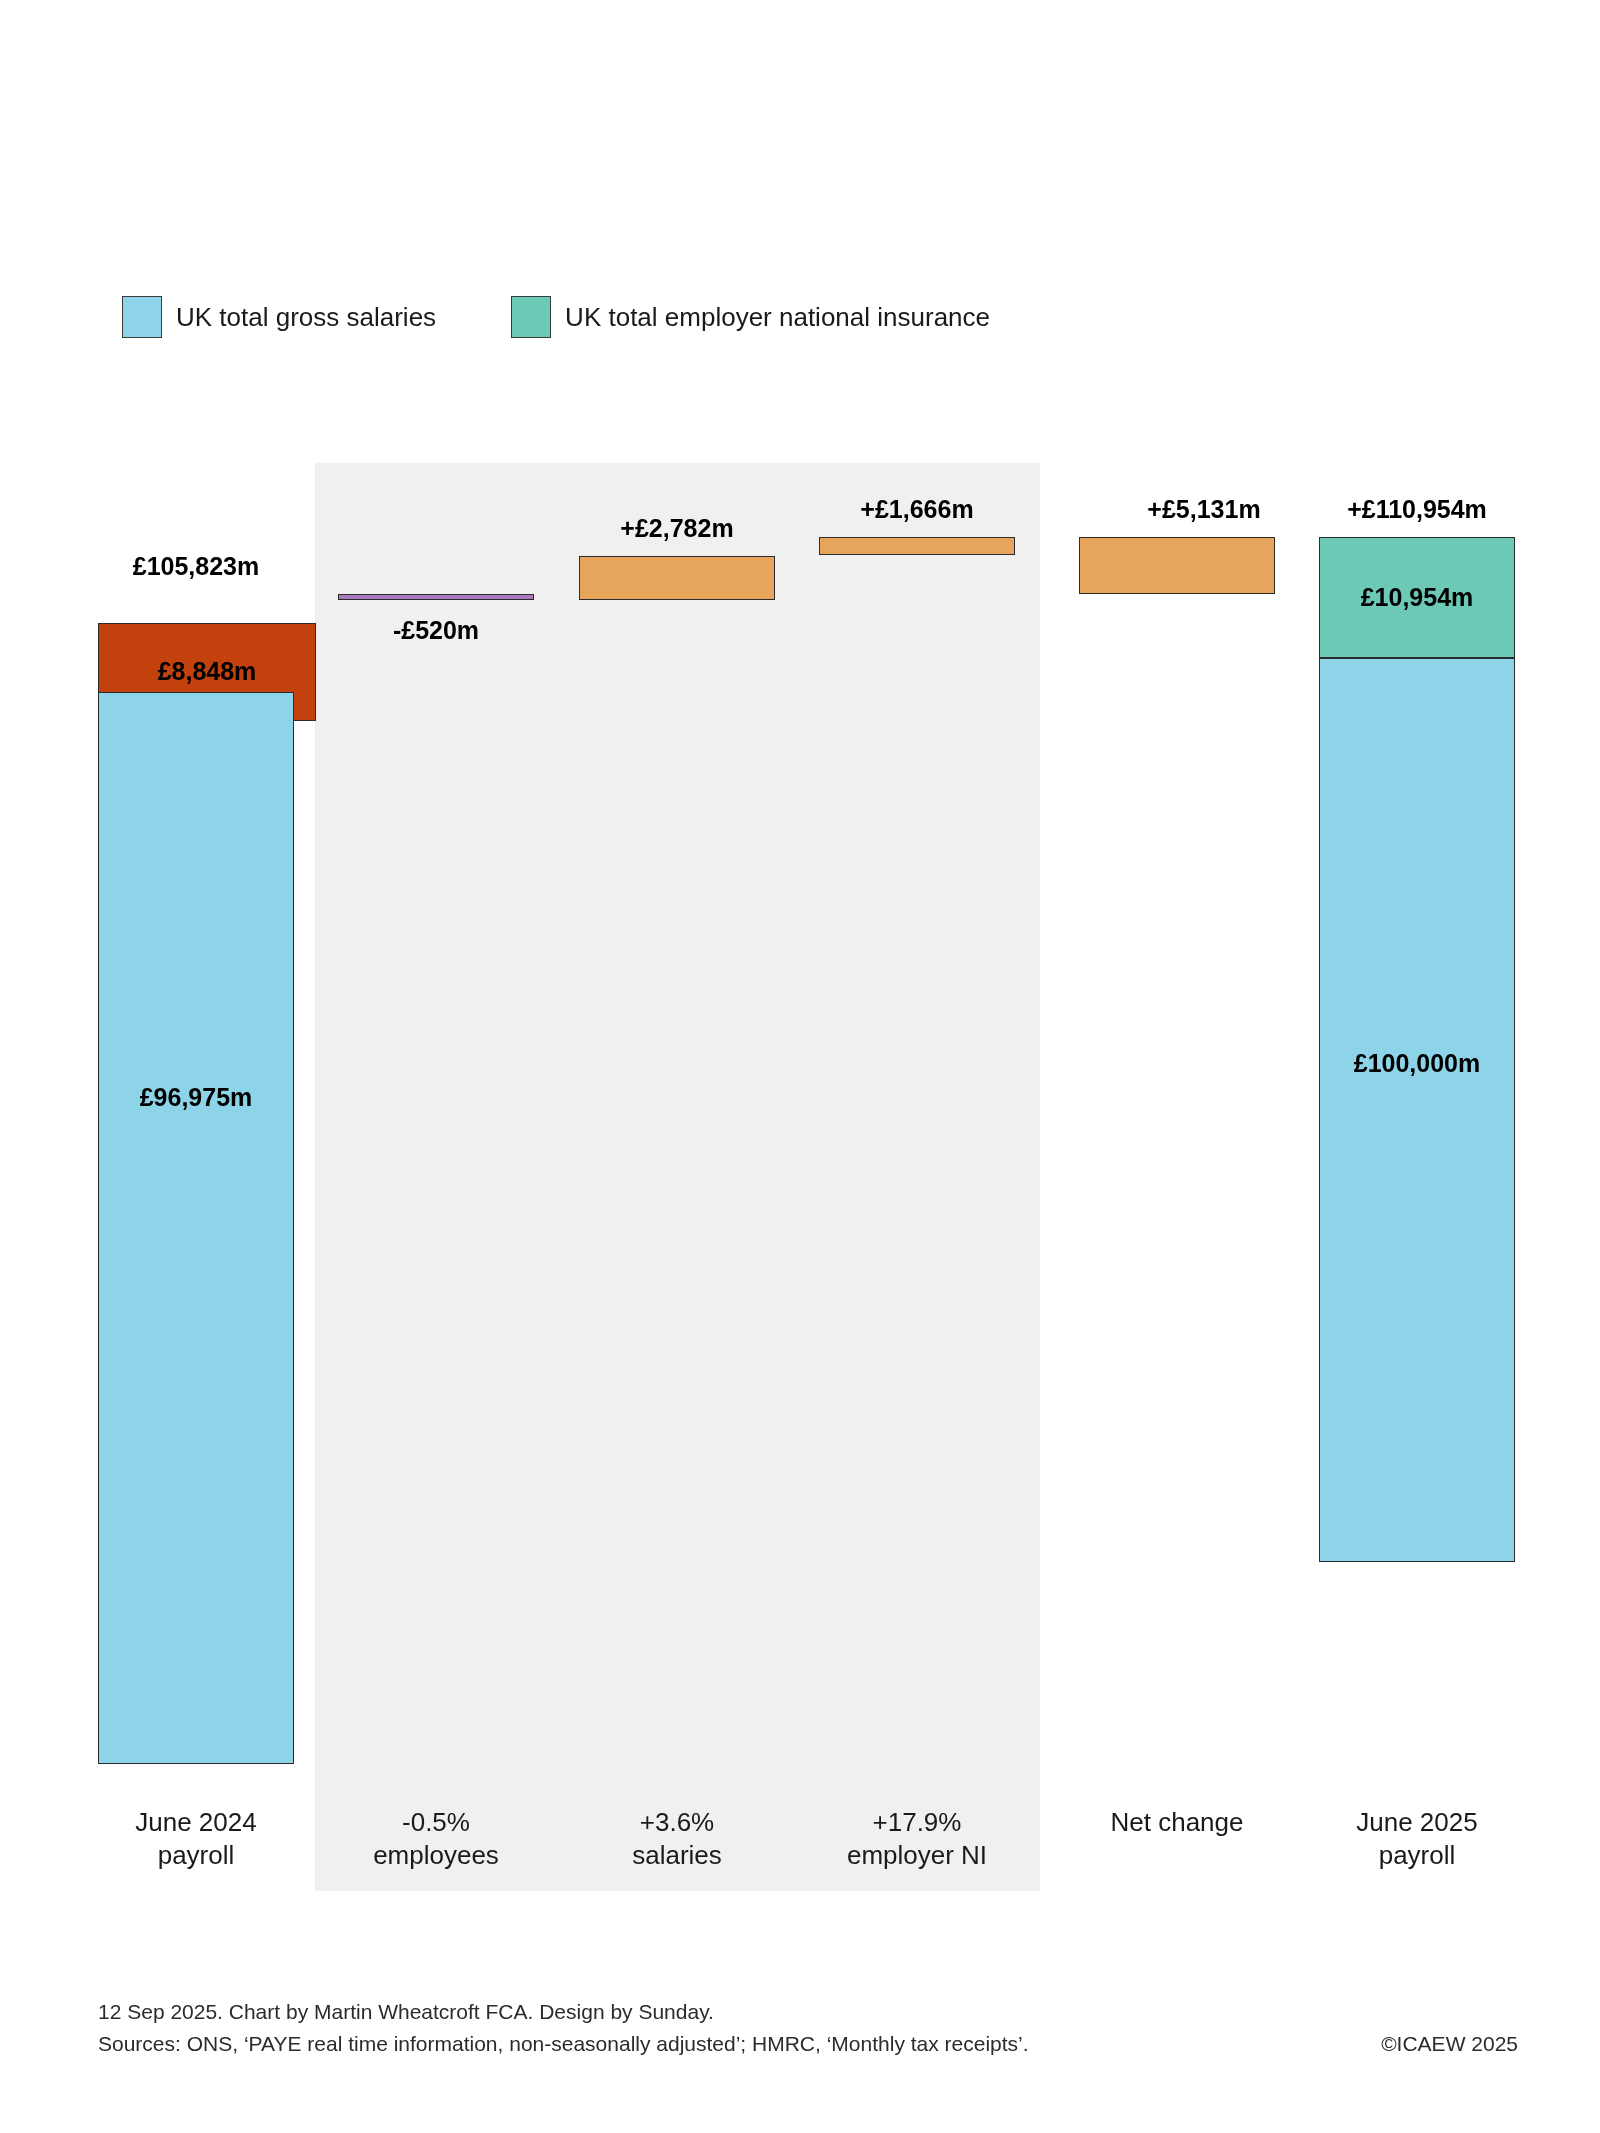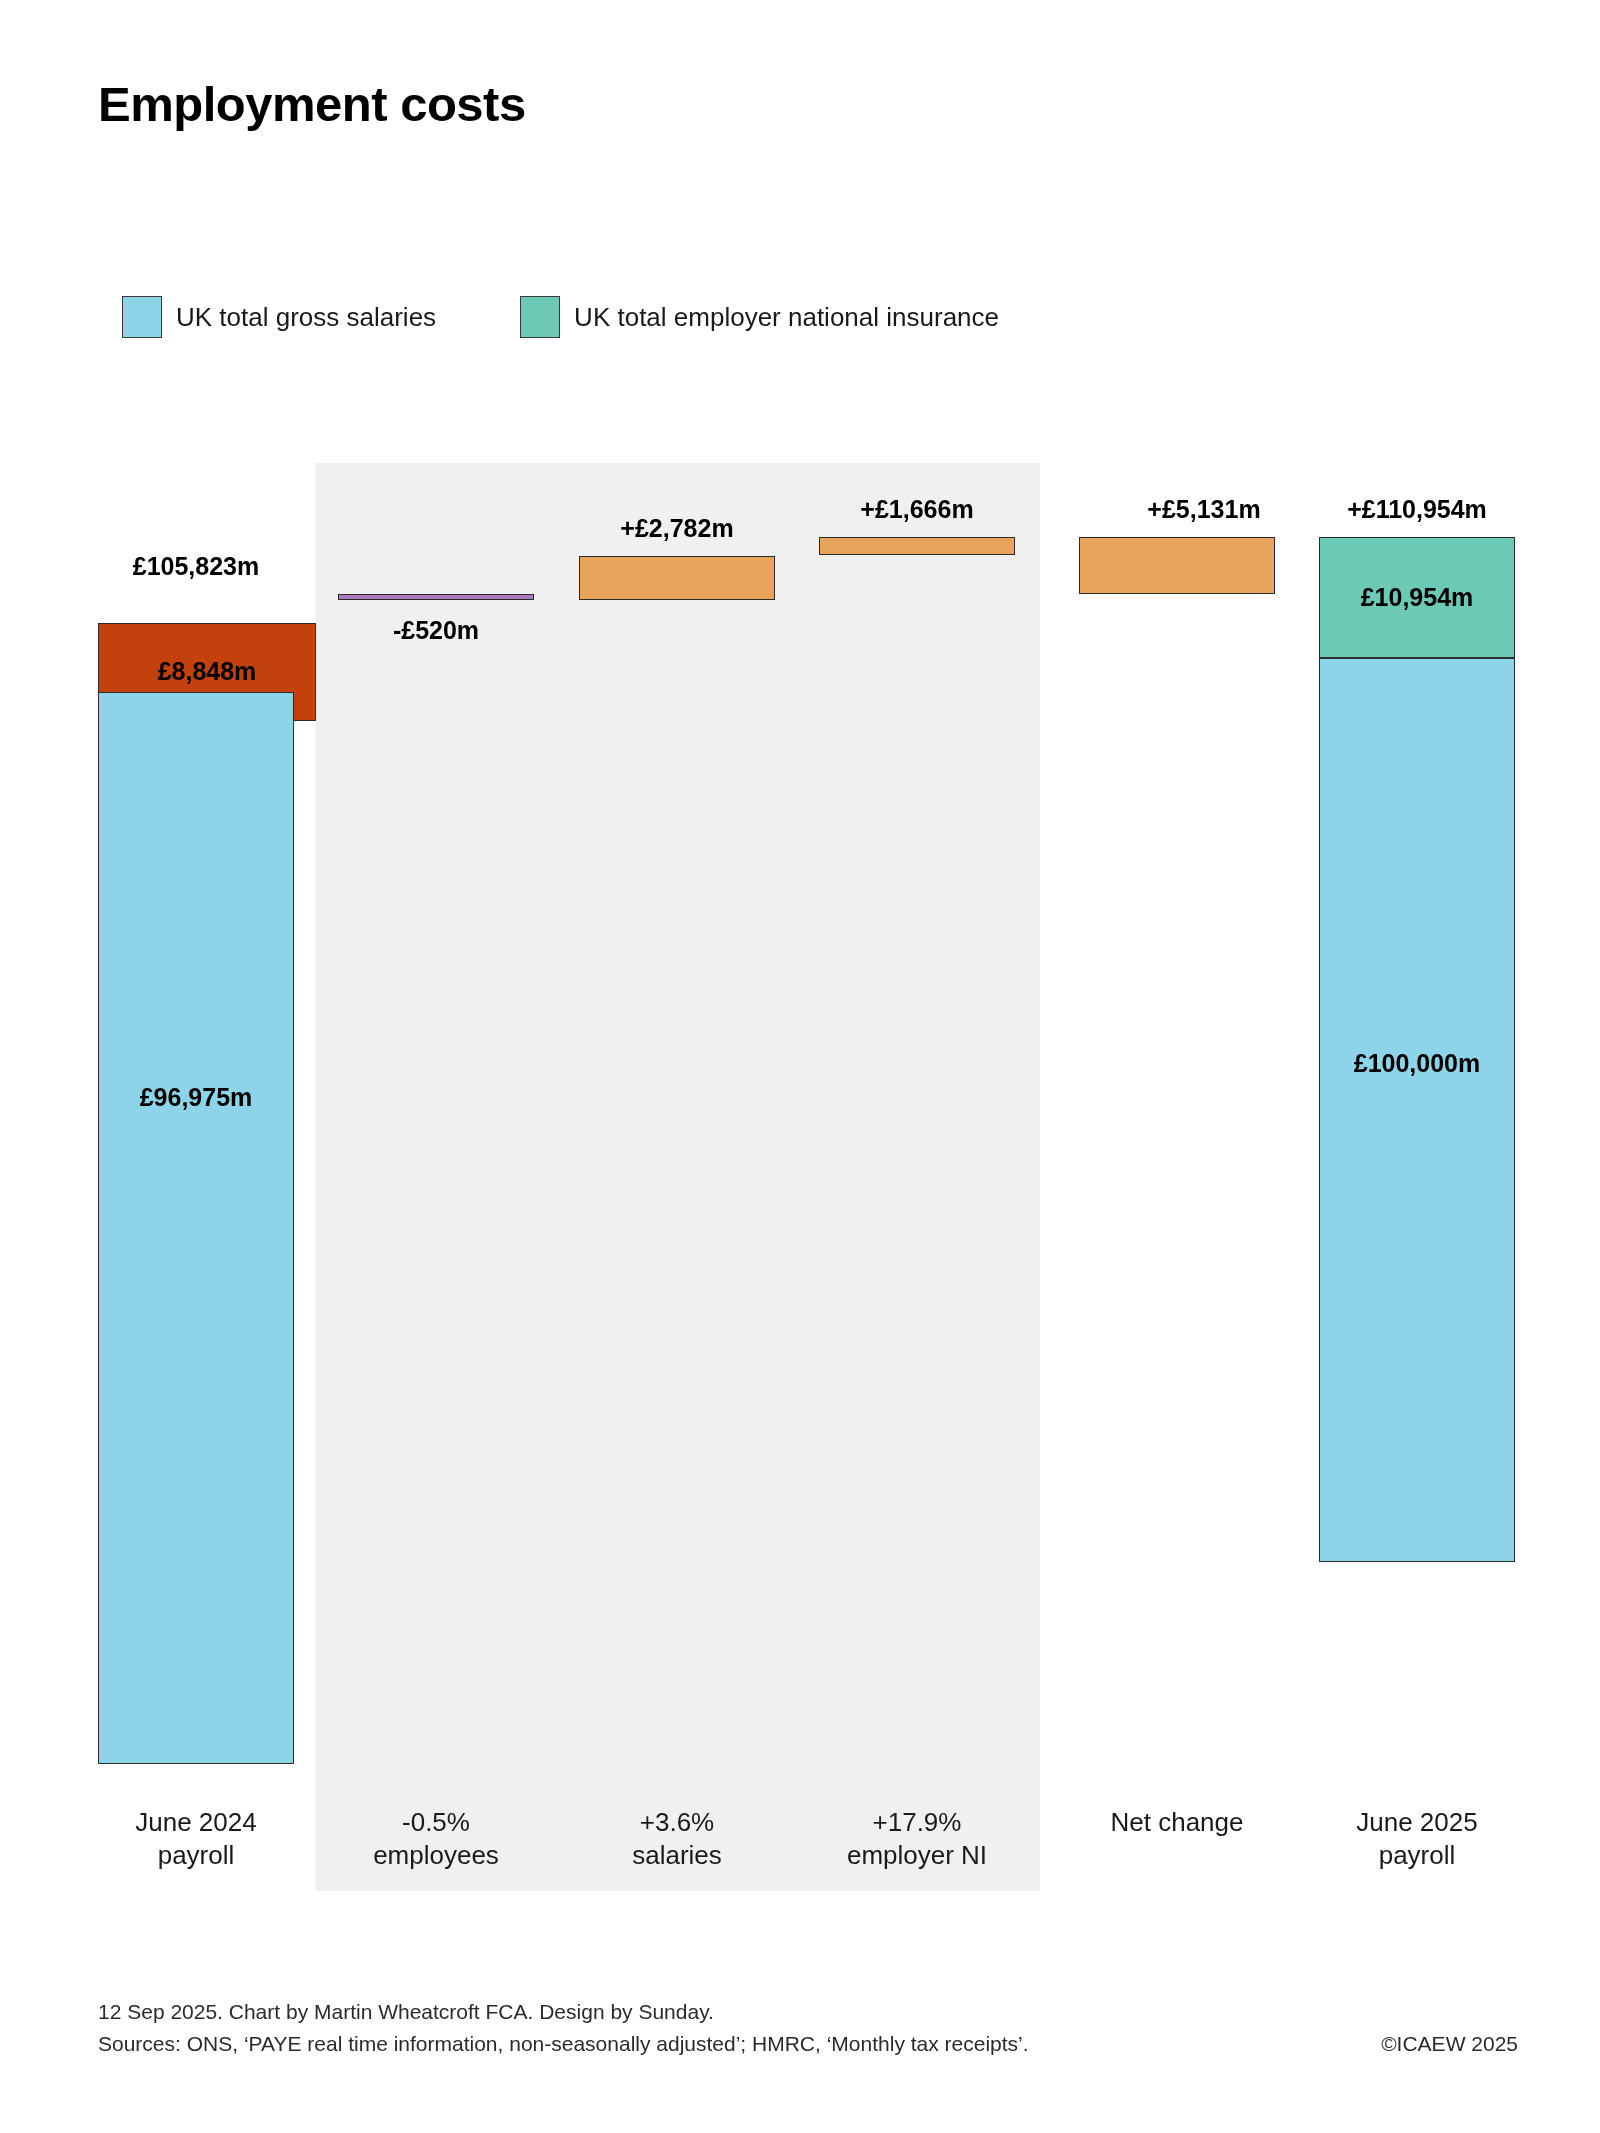--- a/index.html
+++ b/index.html
@@ -40,21 +40,21 @@
   }
 
   
   #legend {
     position: absolute;
     left: 98px;
     top: 296px;
     display: flex;
     flex-direction: row;
     align-items: center;
-    gap: 17px;
+    gap: 8px;
     padding-left: 24px;
   }
   .legend-item {
     display: flex;
     flex-direction: row;
     align-items: center;
   }
   .legend-swatch {
     width: 40px;
     height: 42px;
@@ -140,21 +140,20 @@
     display: flex;
     justify-content: space-between;
     align-items: baseline;
   }
   #footer-copyright { white-space: nowrap; }
 </style>
 </head>
 <body>
 
 <div id="header">
-  <h1 id="chart-title">Employment costs</h1>
 </div>
 
 <div id="legend">
   <div class="legend-item" id="legend-item-salaries">
     <span class="legend-swatch" id="swatch-salaries" style="background: rgb(142, 212, 232);"></span>
     <span class="legend-label">UK total gross salaries</span>
   </div>
   <div class="legend-item" id="legend-item-ni">
     <span class="legend-swatch" id="swatch-ni" style="background: rgb(108, 201, 181);"></span>
     <span class="legend-label">UK total employer national insurance</span>

